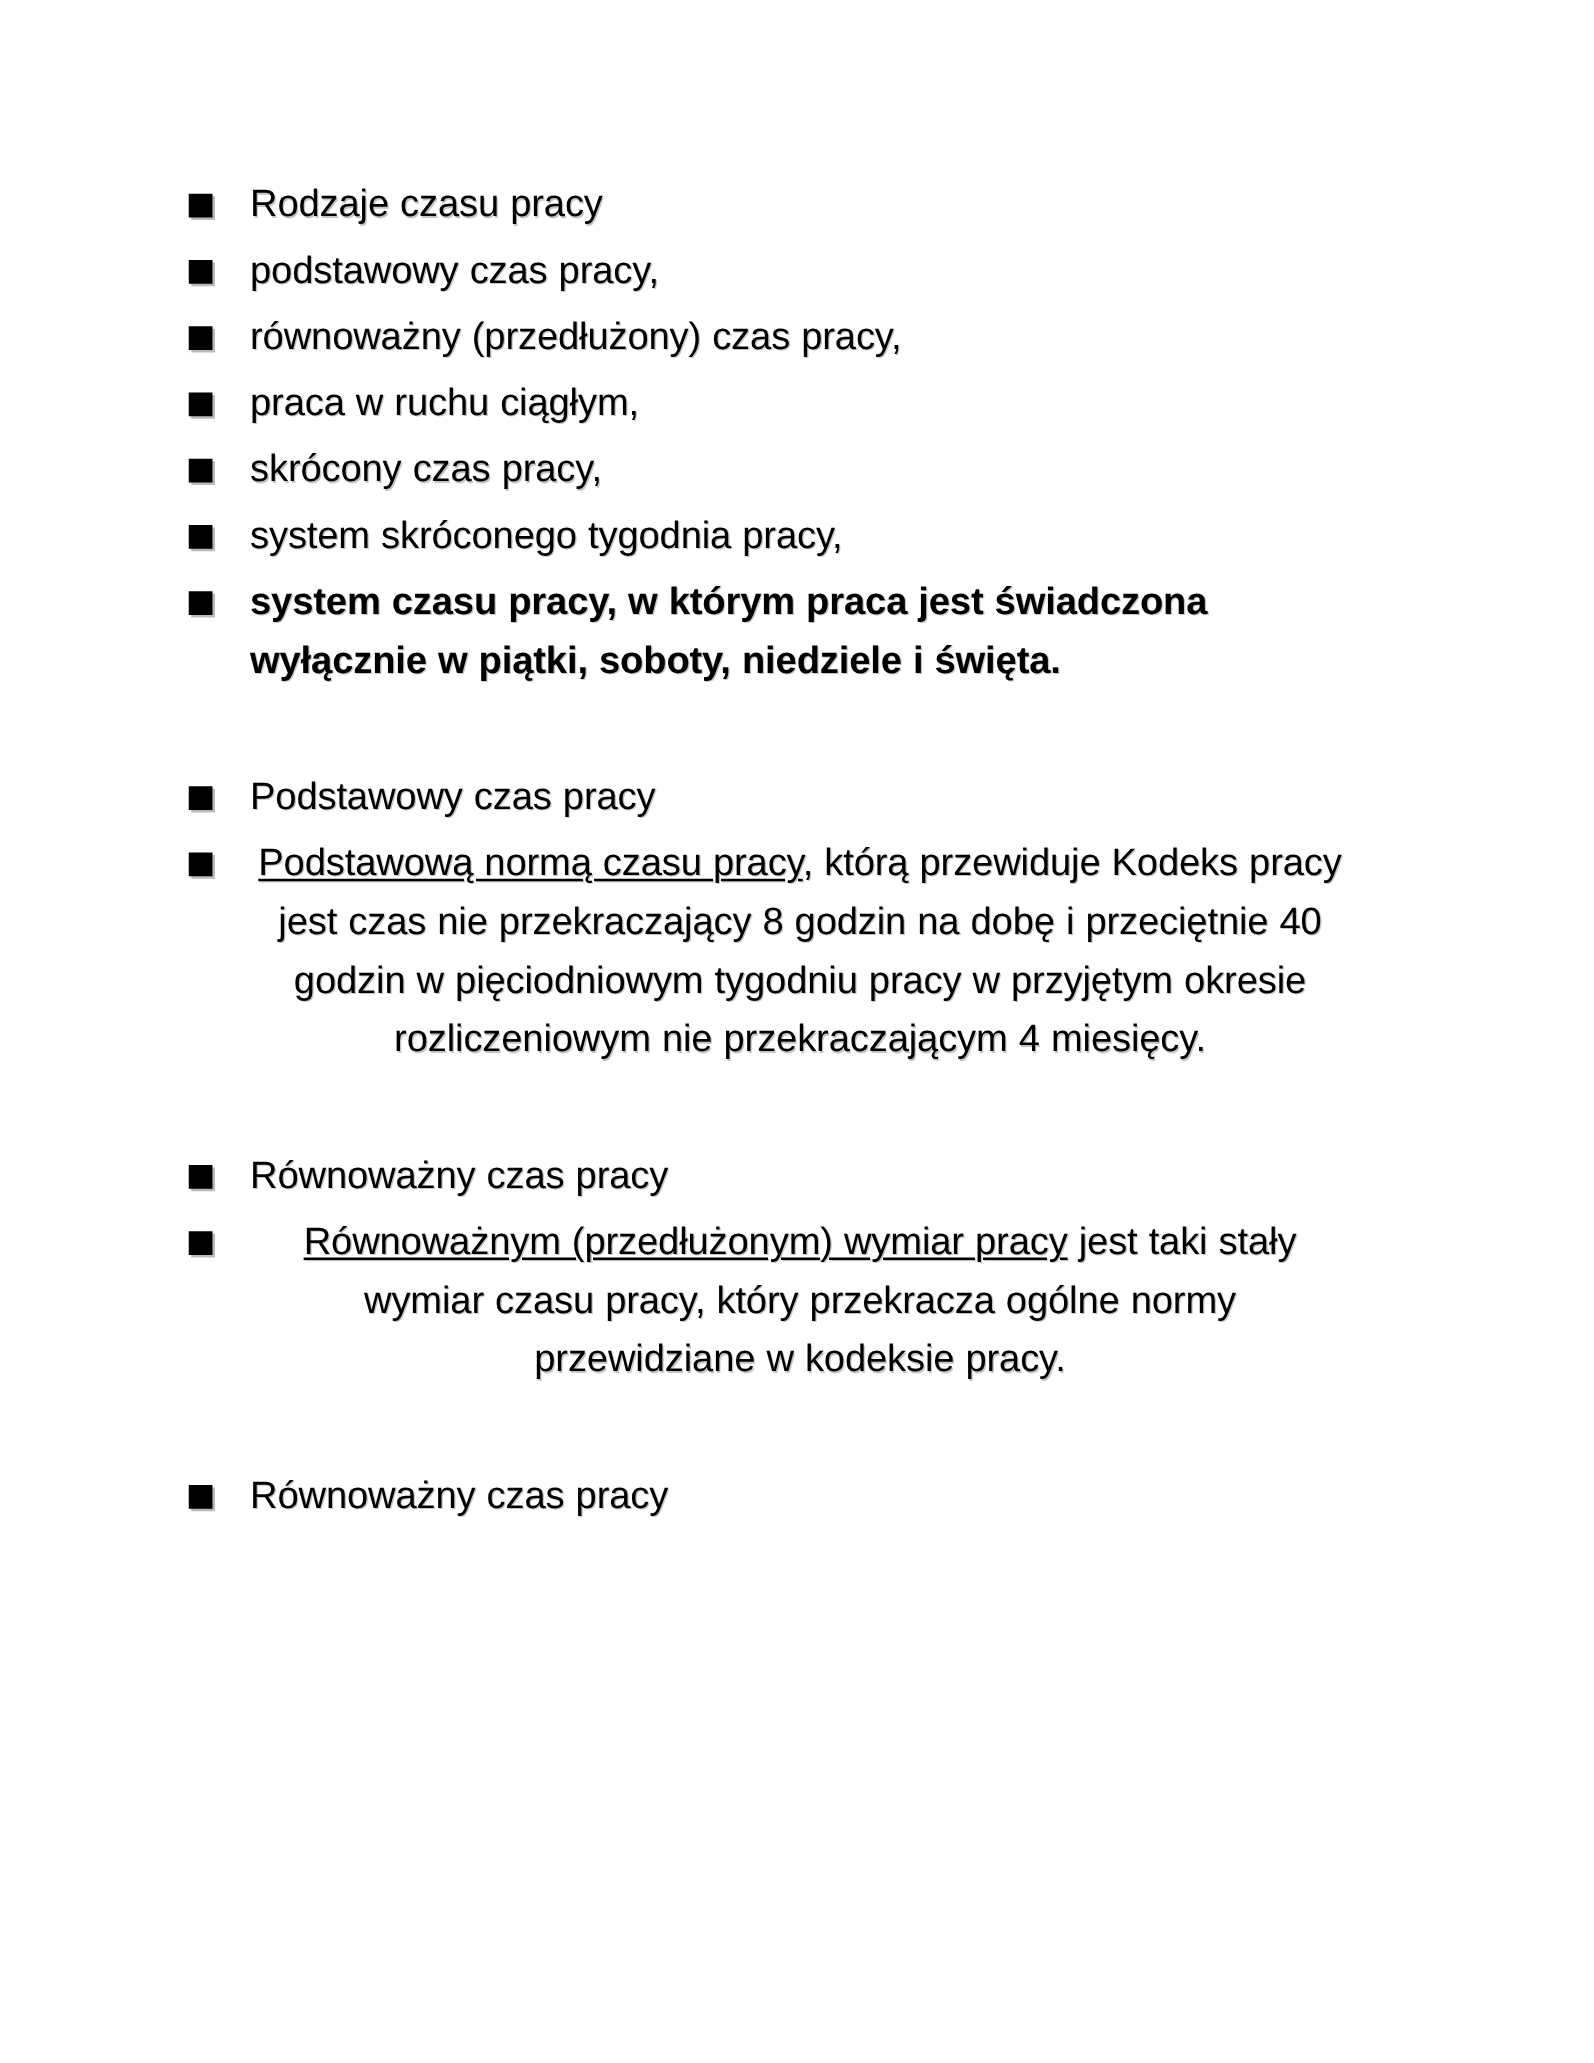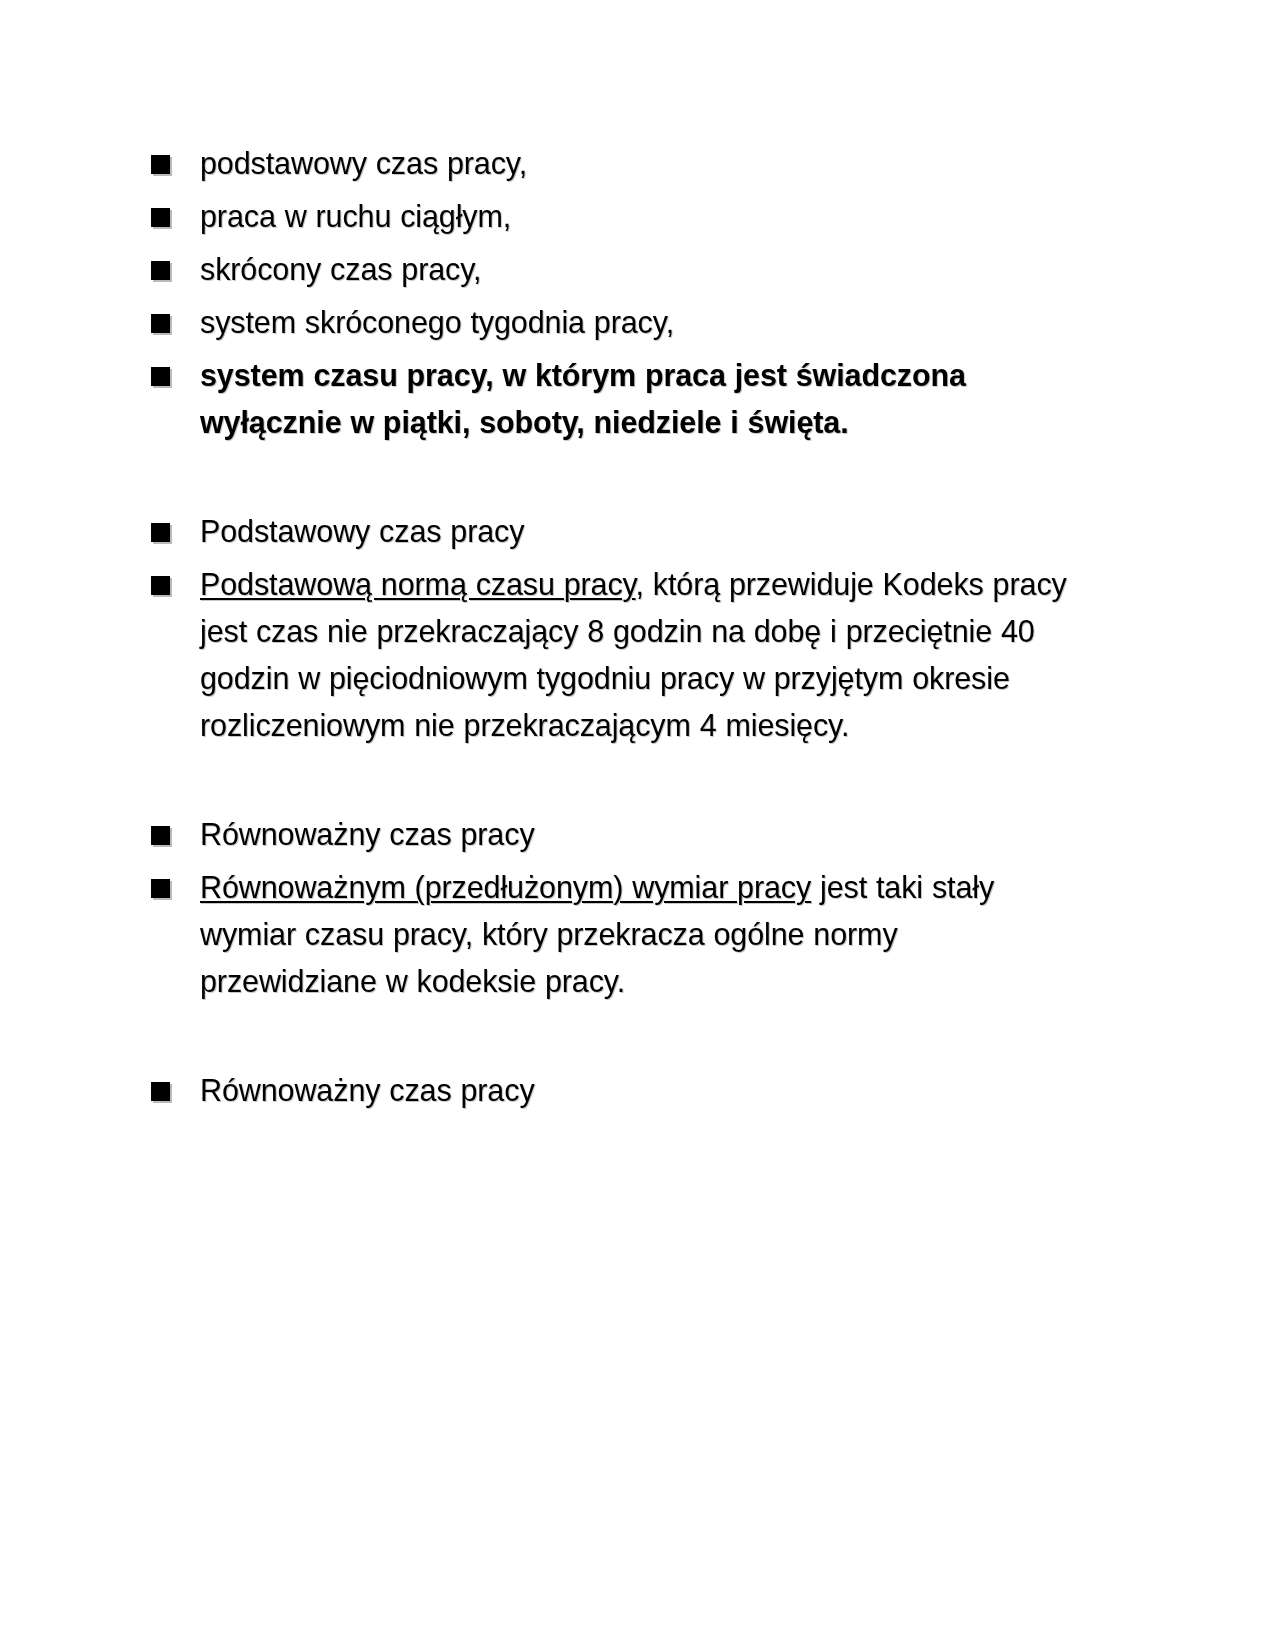--- a/index.html
+++ b/index.html
@@ -74,36 +74,45 @@
     height: 56px;
   }
 
   
   .wrap-block {
     max-width: 900px;
     font-weight: bold;
   }
   .wrap-narrow {
     max-width: 880px;
+    text-align: center;
   }
 </style>
 </head>
 <body>
 
 <div class="page">
   <div class="doc-body">
 
     <ul class="bullet-list">
 
+      <li class="bullet-item">
+        <span class="marker"></span>
+        <span class="text">Rodzaje czasu pracy</span>
+      </li>
 
       <li class="bullet-item">
         <span class="marker"></span>
         <span class="text">podstawowy czas pracy,</span>
       </li>
 
+      <li class="bullet-item">
+        <span class="marker"></span>
+        <span class="text">równoważny (przedłużony) czas pracy,</span>
+      </li>
 
       <li class="bullet-item">
         <span class="marker"></span>
         <span class="text">praca w ruchu ciągłym,</span>
       </li>
 
       <li class="bullet-item">
         <span class="marker"></span>
         <span class="text">skrócony czas pracy,</span>
       </li>

